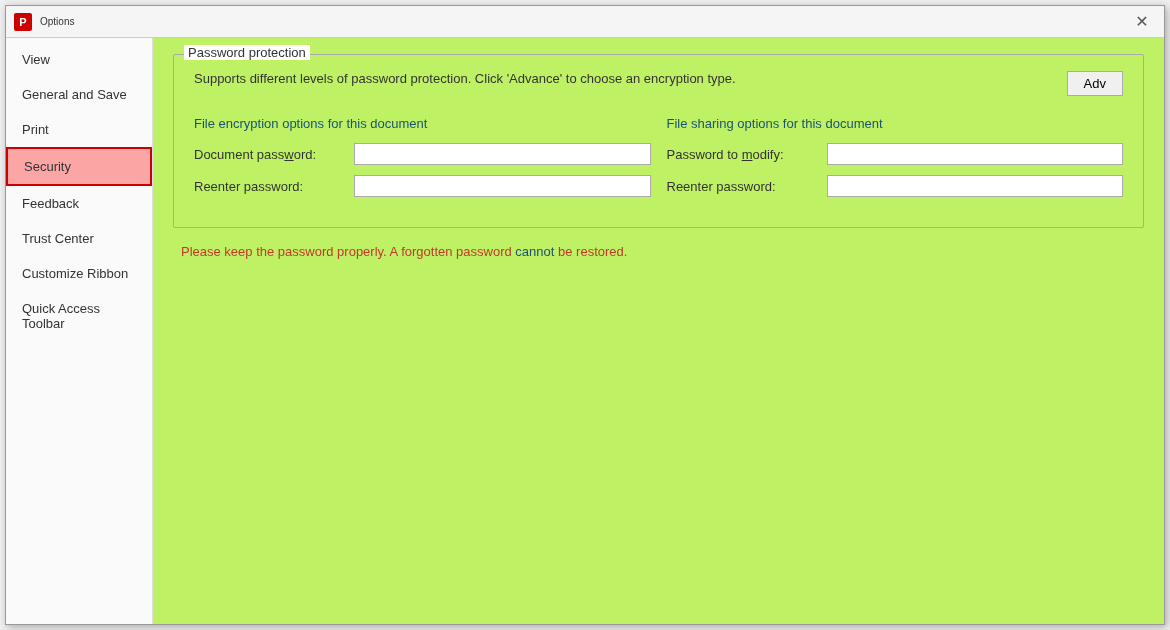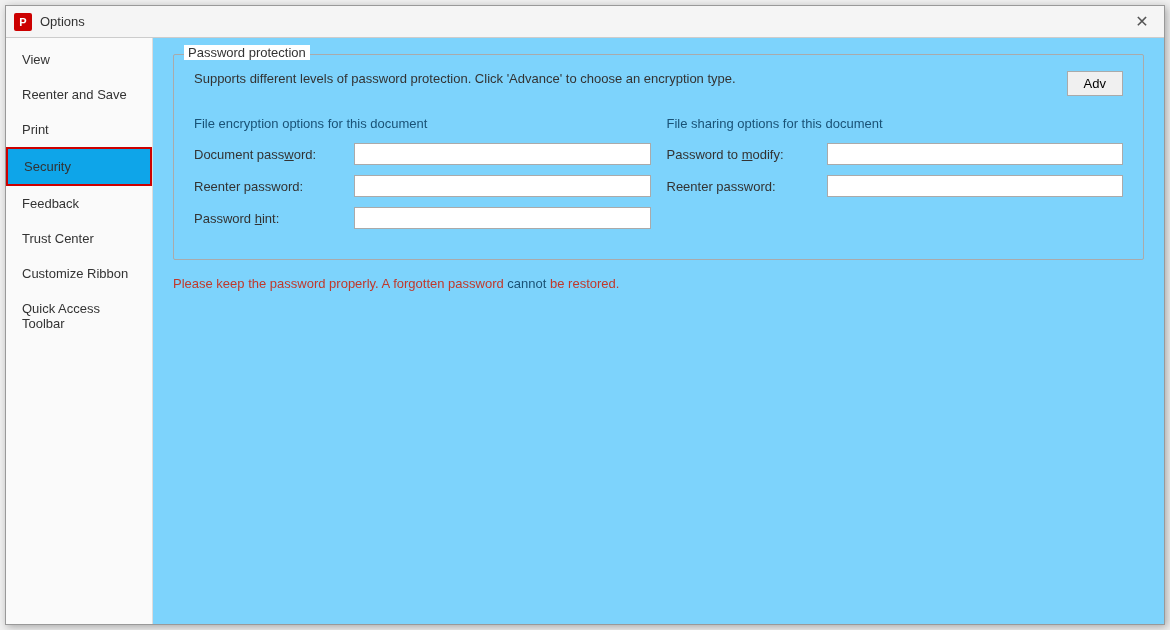--- a/index.html
+++ b/index.html
@@ -54,21 +54,21 @@
 
     .title-bar-icon span {
       color: white;
       font-weight: bold;
       font-size: 11px;
     }
 
     .title-bar-title {
       flex: 1;
       color: #333;
-      font-size: 13px;
+      font-size: 10px;
     }
 
     .title-bar-close {
       width: 28px;
       height: 28px;
       display: flex;
       align-items: center;
       justify-content: center;
       cursor: pointer;
       border-radius: 2px;
@@ -94,28 +94,28 @@
       padding: 10px 16px;
       cursor: pointer;
       color: #333;
       display: block;
       text-decoration: none;
     }
 
     .sidebar-item.active {
       border: 2px solid #cc0000;
       color: #333;
-      background: #0ea5e9;
+      background: #fca5a5;
     }
 
     .main-content {
       flex: 1;
       padding: 0;
       overflow: auto;
-      background: #7dd3fc;
+      background: #bef264;
     }
 
     .password-protection-group {
       margin: 16px 20px;
       border: 1px solid #aaa;
       border-radius: 2px;
       padding: 16px 20px 20px 20px;
       position: relative;
     }
 
@@ -187,21 +187,21 @@
       flex: 1;
       height: 22px;
       border: 1px solid #aaa;
       padding: 2px 4px;
       font-size: 13px;
       outline: none;
       min-width: 0;
     }
 
     .warning-text {
-      margin: 16px 20px 0 20px;
+      margin: 16px 20px 0 28px;
       color: #c0392b;
       font-size: 13px;
     }
 
     .warning-text .blue {
       color: #1a5276;
     }
   </style>
 </head>
 <body>
@@ -213,21 +213,21 @@
       <span>P</span>
     </div>
     <span class="title-bar-title">Options</span>
     <div class="title-bar-close">✕</div>
   </div>
 
   <div class="content-area">
 
     <div class="sidebar">
       <div class="sidebar-item">View</div>
-      <div class="sidebar-item">Reenter and Save</div>
+      <div class="sidebar-item">General and Save</div>
       <div class="sidebar-item">Print</div>
       <div class="sidebar-item active">Security</div>
       <div class="sidebar-item">Feedback</div>
       <div class="sidebar-item">Trust Center</div>
       <div class="sidebar-item">Customize Ribbon</div>
       <div class="sidebar-item">Quick Access Toolbar</div>
     </div>
 
     <div class="main-content">
 
@@ -249,26 +249,20 @@
                 Document pass<span class="underline">w</span>ord:
               </label>
               <input class="form-input" type="password" style="">
             </div>
 
             <div class="form-row">
               <label class="form-label">Reenter password:</label>
               <input class="form-input" type="password" style="">
             </div>
 
-            <div class="form-row">
-              <label class="form-label">
-                Password <span class="underline">h</span>int:
-              </label>
-              <input class="form-input" type="text" style="">
-            </div>
           </div>
 
           <div class="column">
             <div class="column-header">File sharing options for this document</div>
 
             <div class="form-row">
               <label class="form-label">
                 Password to <span class="underline">m</span>odify:
               </label>
               <input class="form-input" type="password" style="">

